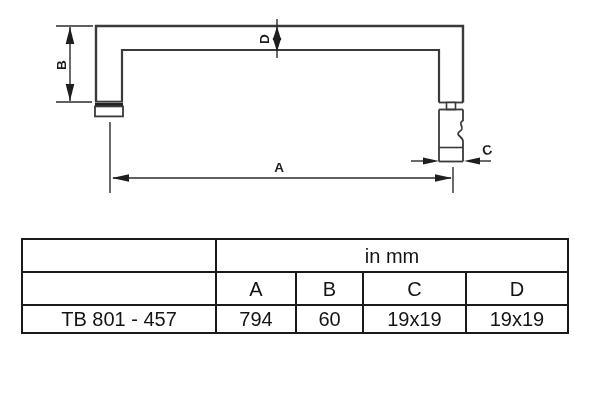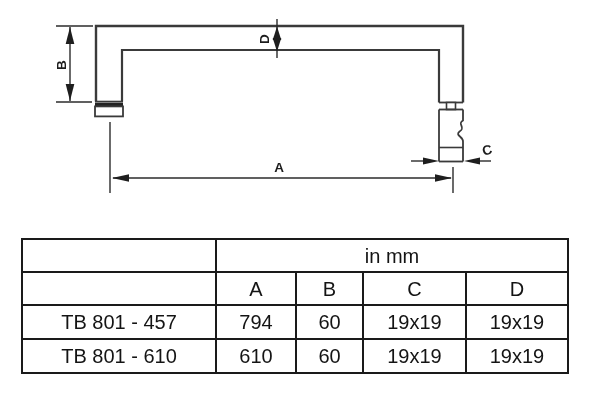--- a/index.html
+++ b/index.html
@@ -36,21 +36,21 @@
   table.spec-table td {
     border: 2px solid #1a1a1a;
     text-align: center;
     vertical-align: middle;
     padding: 0;
     line-height: 1;
     overflow: hidden;
     white-space: nowrap;
   }
   tr.row-h { height: 33px; }
-  tr.row-d { height: 34px; }
+  tr.row-d { height: 28px; }
 </style>
 </head>
 <body>
 
 <div class="page">
 
   <svg class="drawing-svg" viewBox="0 0 600 232">
 
     <path d="M 96,101.5 L 96,26 L 463,26 L 463,102.5" fill="none" stroke="#3a3a3a" stroke-width="2.4"></path>
 
@@ -114,22 +114,15 @@
         <td>C</td>
         <td>D</td>
       </tr>
       <tr class="row-d">
         <td>TB 801 - 457</td>
         <td>794</td>
         <td>60</td>
         <td>19x19</td>
         <td>19x19</td>
       </tr>
-      <tr class="row-d">
-        <td>TB 801 - 610</td>
-        <td>610</td>
-        <td>60</td>
-        <td>19x19</td>
-        <td>19x19</td>
-      </tr>
     </tbody>
   </table>
 </div>
 
 </body></html>

